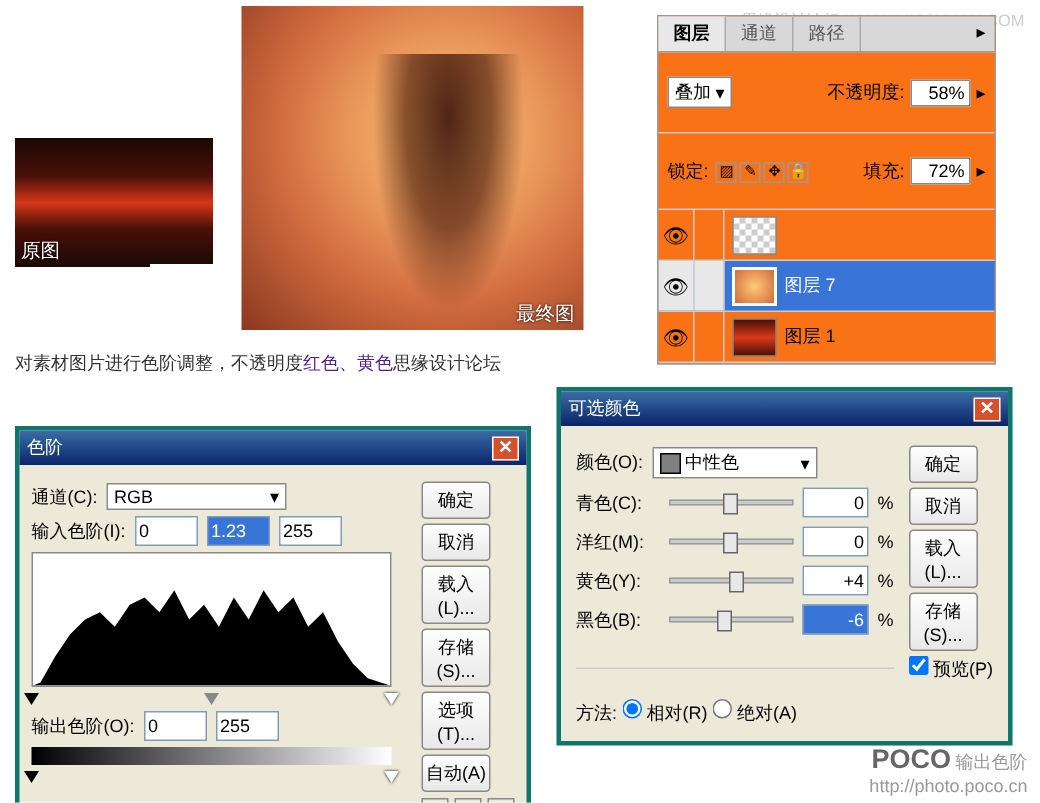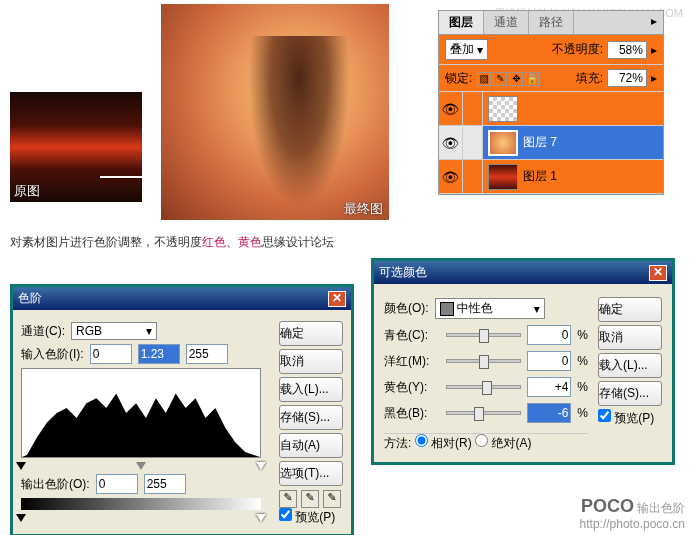--- a/index.html
+++ b/index.html
@@ -1,82 +1,82 @@
 <!DOCTYPE html>
 <html><head>
 <meta charset="utf-8">
 <style>
 *{box-sizing:border-box;margin:0;padding:0;font-family:"Microsoft YaHei",SimSun,sans-serif;font-size:12px}
 body{background:#fff;width:693px;height:535px;position:relative;overflow:hidden}
 .img-box{position:absolute;display:flex;flex-direction:column}
-.bef{left:10px;top:92px;width:132px;height:110px;background:linear-gradient(180deg,#1a0805 0%,#4a1008 30%,#d93818 50%,#4a1008 70%,#1a0805 100%)}
+.bef{left:10px;top:92px;width:132px;height:86px;background:linear-gradient(180deg,#1a0805 0%,#4a1008 30%,#d93818 50%,#4a1008 70%,#1a0805 100%)}
 .aft{left:161px;top:4px;width:228px;height:216px;background:radial-gradient(circle at 60% 40%,#ffc978 0%,#e8955a 35%,#d16b3e 60%,#8a3820 100%)}
 .silh{position:absolute;left:38%;top:15%;width:45%;height:80%;background:radial-gradient(ellipse at 50% 25%,rgba(60,20,10,0.9) 0%,rgba(90,40,20,0.7) 40%,transparent 70%)}
 .lbl{position:absolute;bottom:2px;color:#fff;font-size:13px;text-shadow:0 0 2px #000}
 .arrow{position:absolute;left:100px;top:176px;width:60px;height:2px;background:#fff}
 .arrow::after{content:"";position:absolute;right:-8px;top:-4px;border-left:8px solid #fff;border-top:5px solid transparent;border-bottom:5px solid transparent}
 .watermark{position:absolute;right:10px;top:6px;color:#ccc;font-size:11px}
 
 
 .layers{position:absolute;left:438px;top:10px;width:226px;background:#f97316;border:1px solid #999}
 .tabline{background:#d8d8d8;display:flex;border-bottom:1px solid #999}
 .tab{padding:3px 10px;border-right:1px solid #aaa;color:#555}
 .tab.act{background:#e8e8e8;font-weight:bold;color:#000}
 .pclose{margin-left:auto;padding:3px 6px;cursor:pointer}
-.row{display:flex;align-items:center;padding:4px 6px;gap:4px;border-bottom:1px solid #ccc}
+.row{display:flex;align-items:center;padding:16px 6px;gap:4px;border-bottom:1px solid #ccc}
 .sel{border:1px solid #888;background:#fff;padding:1px 4px;display:inline-flex;align-items:center;gap:3px}
 .num{width:40px;border:1px solid #888;padding:1px 3px;background:#fff;text-align:right}
 .lockicons span{display:inline-block;width:14px;height:14px;border:1px solid #999;margin:0 1px;font-size:10px;text-align:center;line-height:12px}
 .layer{display:flex;align-items:center;border-bottom:1px solid #ccc;height:34px}
 .eye{width:24px;text-align:center;font-size:14px;border-right:1px solid #ccc;height:100%;display:flex;align-items:center;justify-content:center}
 .link{width:20px;border-right:1px solid #ccc;height:100%}
 .thumb{width:30px;height:26px;border:1px solid #888;margin:0 5px;background:#fff}
 .thumb.trans{background:repeating-conic-gradient(#ccc 0 25%,#fff 0 50%) 0 0/8px 8px}
 .thumb.bokeh{background:radial-gradient(circle,#ffc978,#d16b3e)}
 .thumb.red{background:linear-gradient(#4a1008,#d93818,#4a1008)}
 .layer.sel-l{background:#3875d7;color:#fff}
 .layer.sel-l .thumb{border:2px solid #fff}
 
 .caption{position:absolute;left:10px;top:234px;font-size:13px;color:#333}
-.caption .red{color:#be185d}
+.caption .red{color:#4c1d95}
 
 
 .dlg{position:absolute;border:3px solid #0f766e;background:#ece9d8}
 .dlg .titlebar{background:linear-gradient(#3a6ea5,#0a246a);color:#fff;display:flex;align-items:center;padding:3px 5px;font-size:12px}
 .dlg .titlebar .x{margin-left:auto;width:18px;height:16px;background:#d6502c;border:1px solid #fff;text-align:center;line-height:12px;font-weight:bold;cursor:pointer}
 .levels{left:10px;top:284px;width:344px}
 .levels .body{padding:8px;display:flex;gap:10px}
 .levels .left{flex:1}
 .histo{width:240px;height:90px;border:1px solid #888;background:#fff;position:relative;margin:4px 0}
 .histo svg{width:100%;height:100%}
 .grad{width:240px;height:12px;background:linear-gradient(90deg,#000,#fff);margin:4px 0}
 .triangles{width:240px;height:8px;position:relative}
 .tri{position:absolute;width:0;height:0;border-left:5px solid transparent;border-right:5px solid transparent;top:0}
 .tri.b{border-top:8px solid #000;left:-5px}
 .tri.g{border-top:8px solid #888;left:115px}
 .tri.w{border-top:8px solid #fff;left:235px;filter:drop-shadow(0 0 1px #000)}
-.btn{display:block;width:64px;padding:3px 0;margin:3px 0;border:1px solid #888;background:linear-gradient(#fefefe,#e8e8e8);text-align:left;border-radius:3px;cursor:pointer}
+.btn{display:block;width:46px;padding:3px 0;margin:3px 0;border:1px solid #888;background:linear-gradient(#fefefe,#e8e8e8);text-align:center;border-radius:3px;cursor:pointer}
 .frow{display:flex;align-items:center;gap:6px;margin:4px 0}
 .inp{width:42px;border:1px solid #7f9db9;padding:2px;background:#fff}
 .inp.hl{background:#3875d7;color:#fff}
 .drops{display:flex;gap:4px;margin-top:4px}
 .dropper{width:18px;height:18px;border:1px solid #888;font-size:11px;text-align:center}
 .chk{margin-top:6px}
 
 
 .selcol{left:371px;top:258px;width:304px}
 .selcol .body{padding:10px;display:flex;gap:10px}
 .selcol .left{flex:1}
 .slrow{display:flex;align-items:center;margin:6px 0;gap:6px}
 .slrow .lab{width:56px}
 .slider{flex:1;height:4px;background:#ccc;position:relative;border:1px solid #999}
 .slider .knob{position:absolute;top:-5px;width:10px;height:14px;background:#e8e8e8;border:1px solid #666;transform:translateX(-50%)}
 .sval{width:44px;border:1px solid #7f9db9;padding:2px;text-align:right;background:#fff}
 .sval.hl{background:#3875d7;color:#fff}
-.method{margin-top:10px;padding-top:0;border-top:1px solid #ccc}
+.method{margin-top:22px;padding-top:20px;border-top:1px solid #ccc}
 .swatch{width:14px;height:14px;background:#808080;border:1px solid #000;display:inline-block;vertical-align:middle}
 
 .poco{position:absolute;right:8px;bottom:4px;font-size:11px;color:#999;text-align:right}
 .poco .big{font-size:18px;font-weight:bold;color:#666}
 </style>
 </head>
 <body>
 
 <div class="watermark">思缘设计论坛  WWW.MISSYUAN.COM</div>
 
@@ -137,21 +137,21 @@
 
 <div class="dlg levels">
   <div class="titlebar">
       <span>色阶</span>
       <div class="x">✕</div>
     </div>
   <div class="body">
     <div class="left">
       <div class="frow">
           <span>通道(C):</span>
-        <span class="sel" style="width:86px">
+        <span class="sel" style="width:120px">
             <span>RGB</span>
             <span style="margin-left:auto">▾</span>
           </span>
       </div>
       <div class="frow">
           <span>输入色阶(I):</span>
         <input class="inp" value="0" style="">
         <input class="inp hl" value="1.23" style="">
         <input class="inp" value="255" style="">
       </div>
@@ -174,22 +174,22 @@
       <div class="triangles">
           <div class="tri b"></div>
           <div class="tri w"></div>
         </div>
     </div>
     <div class="right">
       <div class="btn">确定</div>
       <div class="btn">取消</div>
       <div class="btn">载入(L)...</div>
       <div class="btn">存储(S)...</div>
+      <div class="btn">选项(T)...</div>
       <div class="btn">自动(A)</div>
-      <div class="btn">选项(T)...</div>
       <div class="drops">
           <div class="dropper">✎</div>
           <div class="dropper">✎</div>
           <div class="dropper">✎</div>
         </div>
       <label class="chk"><input type="checkbox" checked="" style=""> <span>预览(P)</span></label>
     </div>
   </div>
 </div>
 

